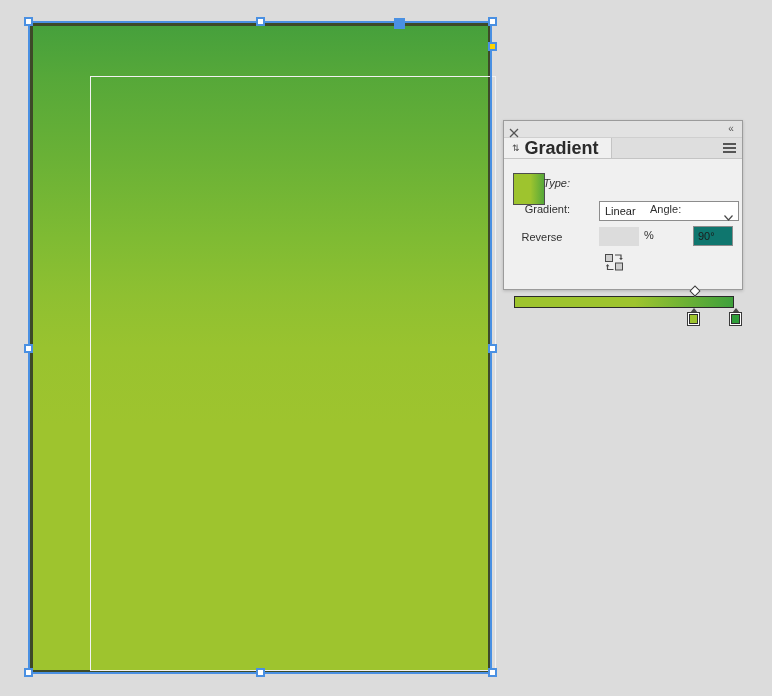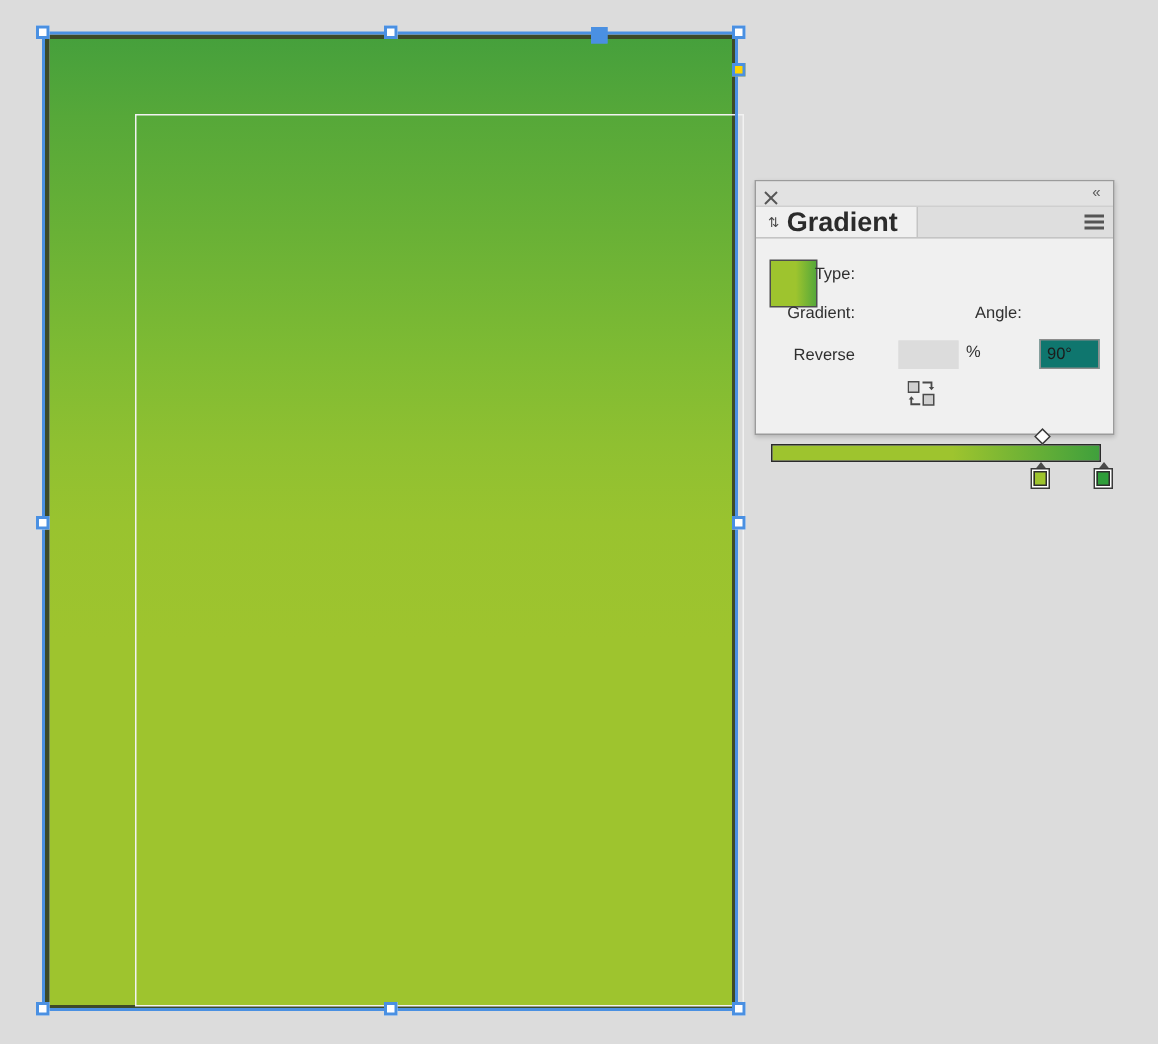--- a/index.html
+++ b/index.html
@@ -181,24 +181,24 @@
   }
 
   .field-label {
     position: absolute;
     font-size: 11px;
     color: #303030;
     text-align: right;
     white-space: nowrap;
   }
 
-  #row-type-label      { left: 16px;  top: 18px; width: 50px; }
+  #row-type-label      { left: 16px;  top: 18px; width: 50px; font-style: italic; }
   #row-location-label  { left: 10px;  top: 44px; width: 56px; }
   #row-angle-label     { left: 146px; top: 44px; width: 30px; }
-  #row-reverse-label   { left: 10px;  top: 72px; width: 56px; }
+  #row-reverse-label   { left: 10px;  top: 72px; width: 56px; text-align: center; }
   #type-dropdown {
     position: absolute;
     left: 95px; top: 42px;
     width: 140px; height: 20px;
     box-sizing: border-box;
     background: #ffffff;
     border: 1px solid #8c8c8c;
     cursor: pointer;
   }
   #type-dropdown-value {
@@ -356,20 +356,28 @@
         <i></i>
     </div>
   </div>
 
   <div id="panel-body">
 
     <div id="gradient-swatch"></div>
 
     <div class="field-label" id="row-type-label">Type:</div>
 
+    <div id="type-dropdown">
+      <span id="type-dropdown-value">Linear</span>
+      <span id="type-dropdown-chevron">
+        <svg width="9" height="6" viewBox="0 0 9 6">
+          <polyline points="0.5,0.5 4.5,5 8.5,0.5" fill="none" stroke="#4a4a4a" stroke-width="1.2"></polyline>
+        </svg>
+      </span>
+    </div>
 
     <div class="field-label" id="row-location-label">Gradient:</div>
     <div id="location-field"></div>
     <div id="location-percent">%</div>
 
     <div class="field-label" id="row-angle-label">Angle:</div>
     <div id="angle-field">90°</div>
 
     <div class="field-label" id="row-reverse-label">Reverse</div>
     <div id="reverse-icon">

